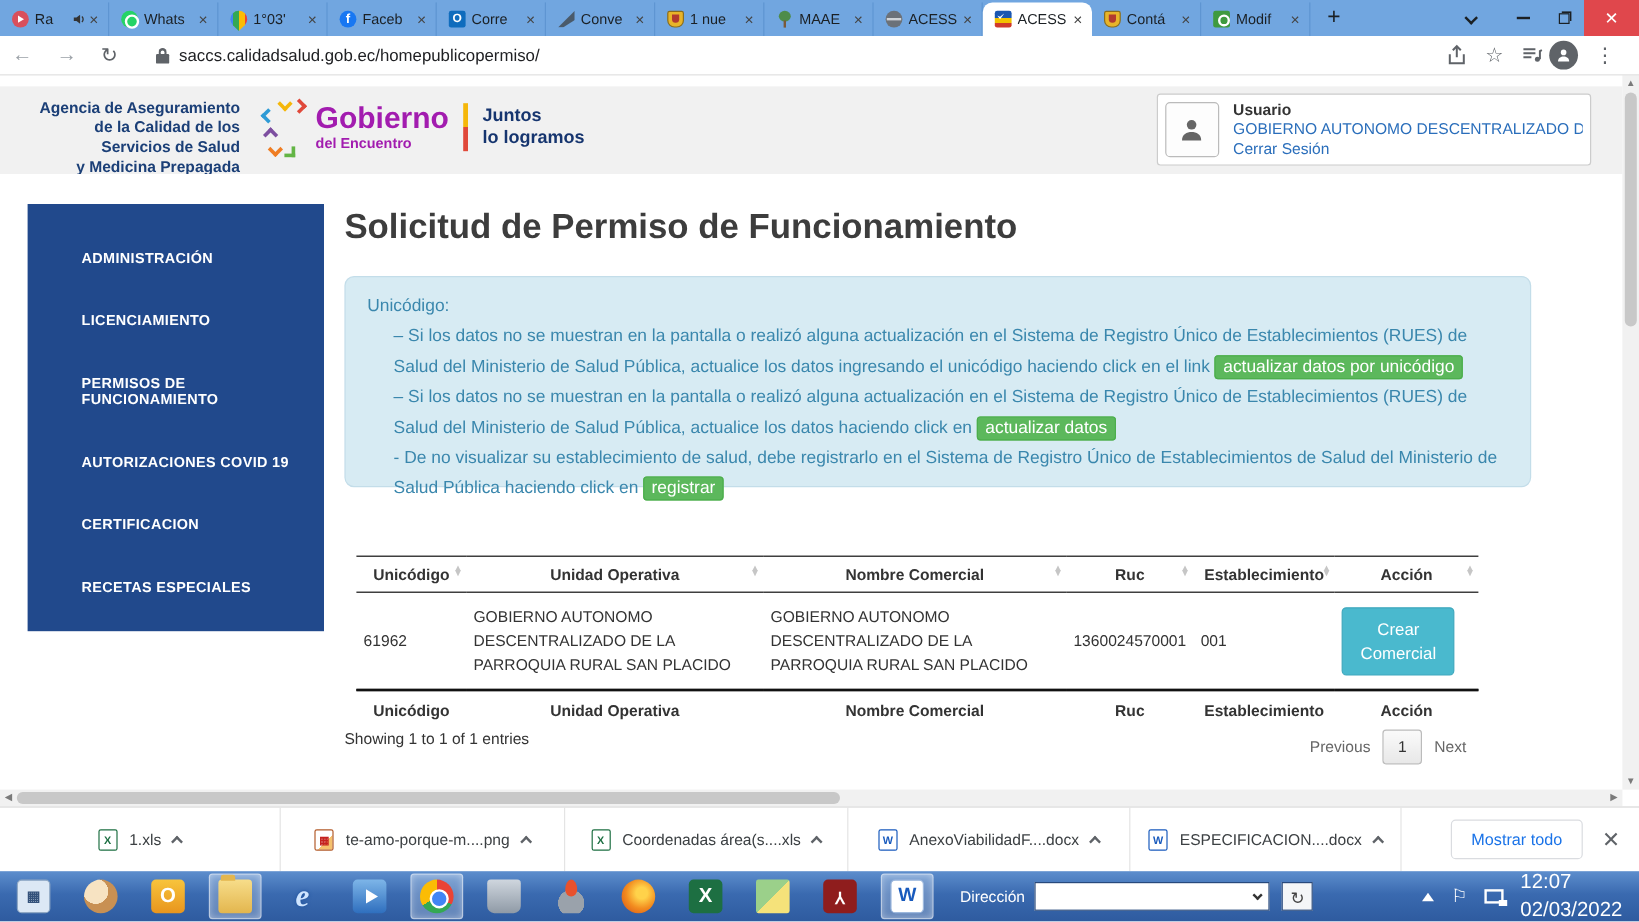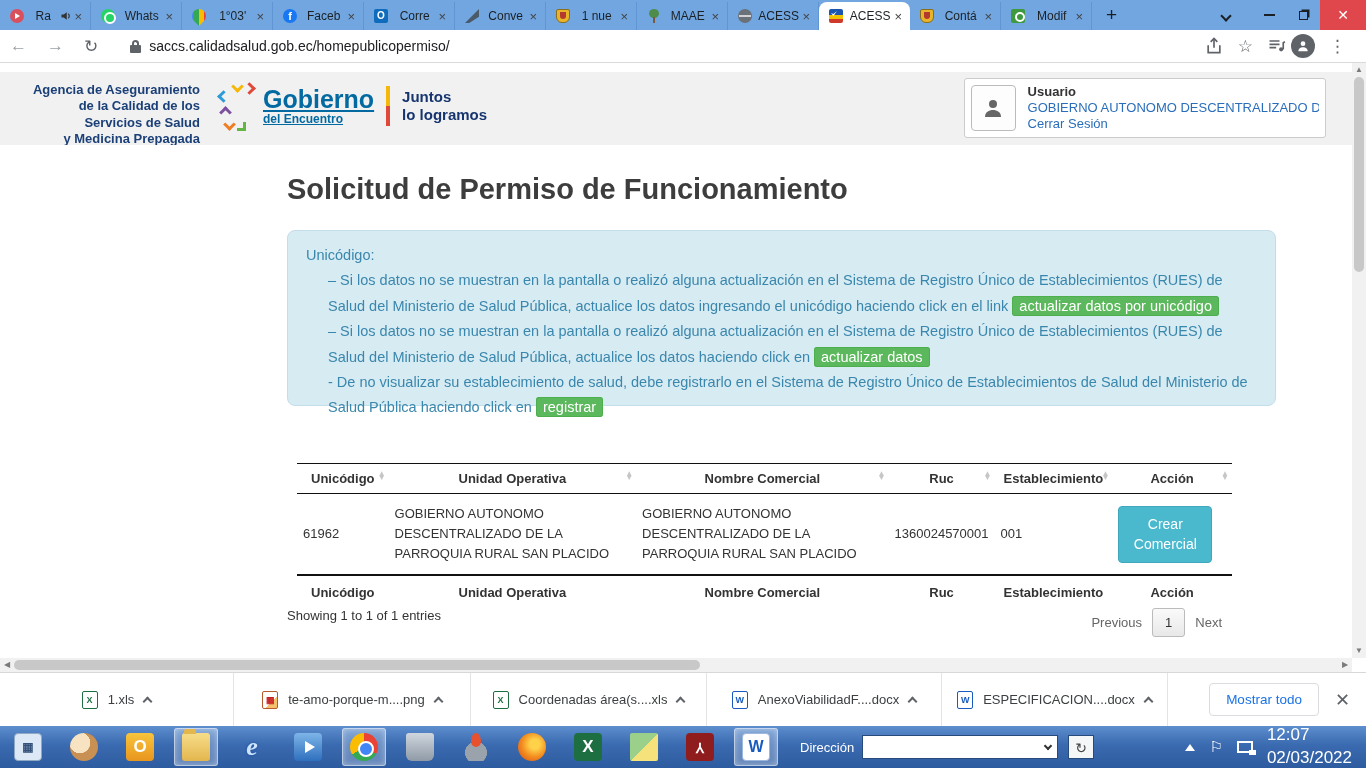--- a/index.html
+++ b/index.html
@@ -3,21 +3,21 @@
 <meta charset="utf-8">
 <style>
   * { margin:0; padding:0; box-sizing:border-box; }
   html,body { width:1366px; height:768px; overflow:hidden; font-family:"Liberation Sans", sans-serif; }
   .screen { position:relative; width:1366px; height:768px; background:#fff; }
 
   
   .tabstrip { position:absolute; top:0; left:0; width:1366px; height:30px; background:#71a6e0; display:flex; align-items:flex-end; }
   .tab { position:relative; height:28px; width:91px; display:flex; align-items:center; padding:0 6px 0 10px; font-size:12px; color:#1b2024; border-right:1px solid #5e95d2; cursor:pointer; }
   .tab.active { background:#fff; border-radius:8px 8px 0 0; border-right:none; }
-  .tab .tlabel { flex:1; overflow:hidden; white-space:nowrap; margin-left:5px;text-align:center; }
+  .tab .tlabel { flex:1; overflow:hidden; white-space:nowrap; margin-left:5px; }
   .tab .tclose { font-size:13px; color:#444; padding:0 2px; }
   .fav { width:14px; height:14px; flex:0 0 14px; position:relative; display:inline-block; }
   .fav-radio { background:#d94f5c; border-radius:50%; }
   .fav-radio::after { content:""; position:absolute; left:5px; top:4px; border-left:5px solid #fff; border-top:3px solid transparent; border-bottom:3px solid transparent; }
   .fav-whatsapp { background:#25d366; border-radius:50%; }
   .fav-whatsapp::after { content:""; position:absolute; left:3px; top:3px; width:8px; height:8px; border:2px solid #fff; border-radius:50%; }
   .fav-maps { background:linear-gradient(135deg,#4285f4 25%,#34a853 25% 50%,#fbbc04 50% 75%,#ea4335 75%); border-radius:50% 50% 50% 0; transform:rotate(-45deg); }
   .fav-facebook { background:#1877f2; border-radius:50%; color:#fff; font-weight:bold; font-size:11px; text-align:center; line-height:14px; }
   .fav-facebook::after { content:"f"; }
   .fav-outlook { background:#0f6cbd; border-radius:2px; color:#fff; font-weight:bold; font-size:10px; text-align:center; line-height:14px; }
@@ -61,21 +61,21 @@
   .agency { position:absolute; left:28px; top:10px; width:172px; text-align:right; font-size:13px; font-weight:bold; color:#1b3f77; line-height:1.25; }
   .govlogo { position:absolute; left:215px; top:8px; display:flex; align-items:center; }
   .arrows { position:relative; width:46px; height:52px; }
   .arw { position:absolute; width:9px; height:9px; border-style:solid; border-width:0 0 3px 3px; }
   .a1 { border-color:#f5b70a; transform:rotate(-45deg); left:18px; top:2px; }
   .a2 { border-color:#e0493a; transform:rotate(-135deg); left:30px; top:4px; }
   .a3 { border-color:#2e9bd6; transform:rotate(45deg); left:4px; top:12px; }
   .a4 { border-color:#7d4fa0; transform:rotate(135deg); left:6px; top:28px; }
   .a5 { border-color:#ef7d23; transform:rotate(-45deg); left:10px; top:40px; }
   .a6 { border-color:#63b545; transform:rotate(-90deg); left:22px; top:42px; }
-  .govtext { color:#0369a1; margin-left:2px;text-decoration:underline; }
+  .govtext { color:#a21caf; margin-left:2px; }
   .govtext .g1 { font-size:25px; font-weight:bold; line-height:1; }
   .govtext .g2 { font-size:12px; font-weight:bold; }
   .govsep { width:4px; height:40px; margin:0 12px; background:linear-gradient(180deg,#f5b70a 0 50%,#e0493a 50%); }
   .tagline { color:#16356f; font-size:15px; font-weight:bold; line-height:1.2; }
   .userbox { position:absolute; right:26px; top:6px; width:362px; height:60px; background:#fff; border:1px solid #ccc; border-radius:3px; display:flex; align-items:center; padding:6px; }
   .useravatar { width:56px; height:46px; border:1px solid #bbb; border-radius:4px; display:flex; align-items:center; justify-content:center; margin-right:12px; background:#fdfdfd; }
   .userinfo { font-size:13px; overflow:hidden; white-space:nowrap; }
   .userinfo .ulabel { color:#333; font-weight:bold; margin-bottom:1px; }
   .userinfo a { color:#2a6ebb; text-decoration:none; display:block; margin-bottom:1px; }
 
@@ -310,20 +310,29 @@
       </div>
       <div class="userinfo">
         <div class="ulabel">Usuario</div>
         <a href="#">GOBIERNO AUTONOMO DESCENTRALIZADO DE LA PARRO</a>
         <a href="#">Cerrar Sesión</a>
       </div>
     </div>
   </div>
 
   <div class="content">
+    <div class="sidebar">
+      <div class="side-item">ADMINISTRACIÓN</div>
+      <div class="side-item">LICENCIAMIENTO</div>
+      <div class="side-item">PERMISOS DE FUNCIONAMIENTO</div>
+      <div class="side-item">AUTORIZACIONES COVID 19</div>
+      <div class="side-item">CERTIFICACION</div>
+      <div class="side-item">RECETAS ESPECIALES</div>
+      <div class="side-item">PAGOS CON TARJETA</div>
+    </div>
 
     <div class="page-title">Solicitud de Permiso de Funcionamiento</div>
 
     <div class="notice">
       <div>Unicódigo:</div>
       <div class="indent"><span>– Si los datos no se muestran en la pantalla o realizó alguna actualización en el Sistema de Registro Único de Establecimientos (RUES) de Salud del Ministerio de Salud Pública, actualice los datos ingresando el unicódigo haciendo click en el link </span><span class="glabel">actualizar datos por unicódigo</span></div>
       <div class="indent"><span>– Si los datos no se muestran en la pantalla o realizó alguna actualización en el Sistema de Registro Único de Establecimientos (RUES) de Salud del Ministerio de Salud Pública, actualice los datos haciendo click en </span><span class="glabel">actualizar datos</span></div>
       <div class="indent"><span>- De no visualizar su establecimiento de salud, debe registrarlo en el Sistema de Registro Único de Establecimientos de Salud del Ministerio de Salud Pública haciendo click en </span><span class="glabel">registrar</span></div>
     </div>
 

